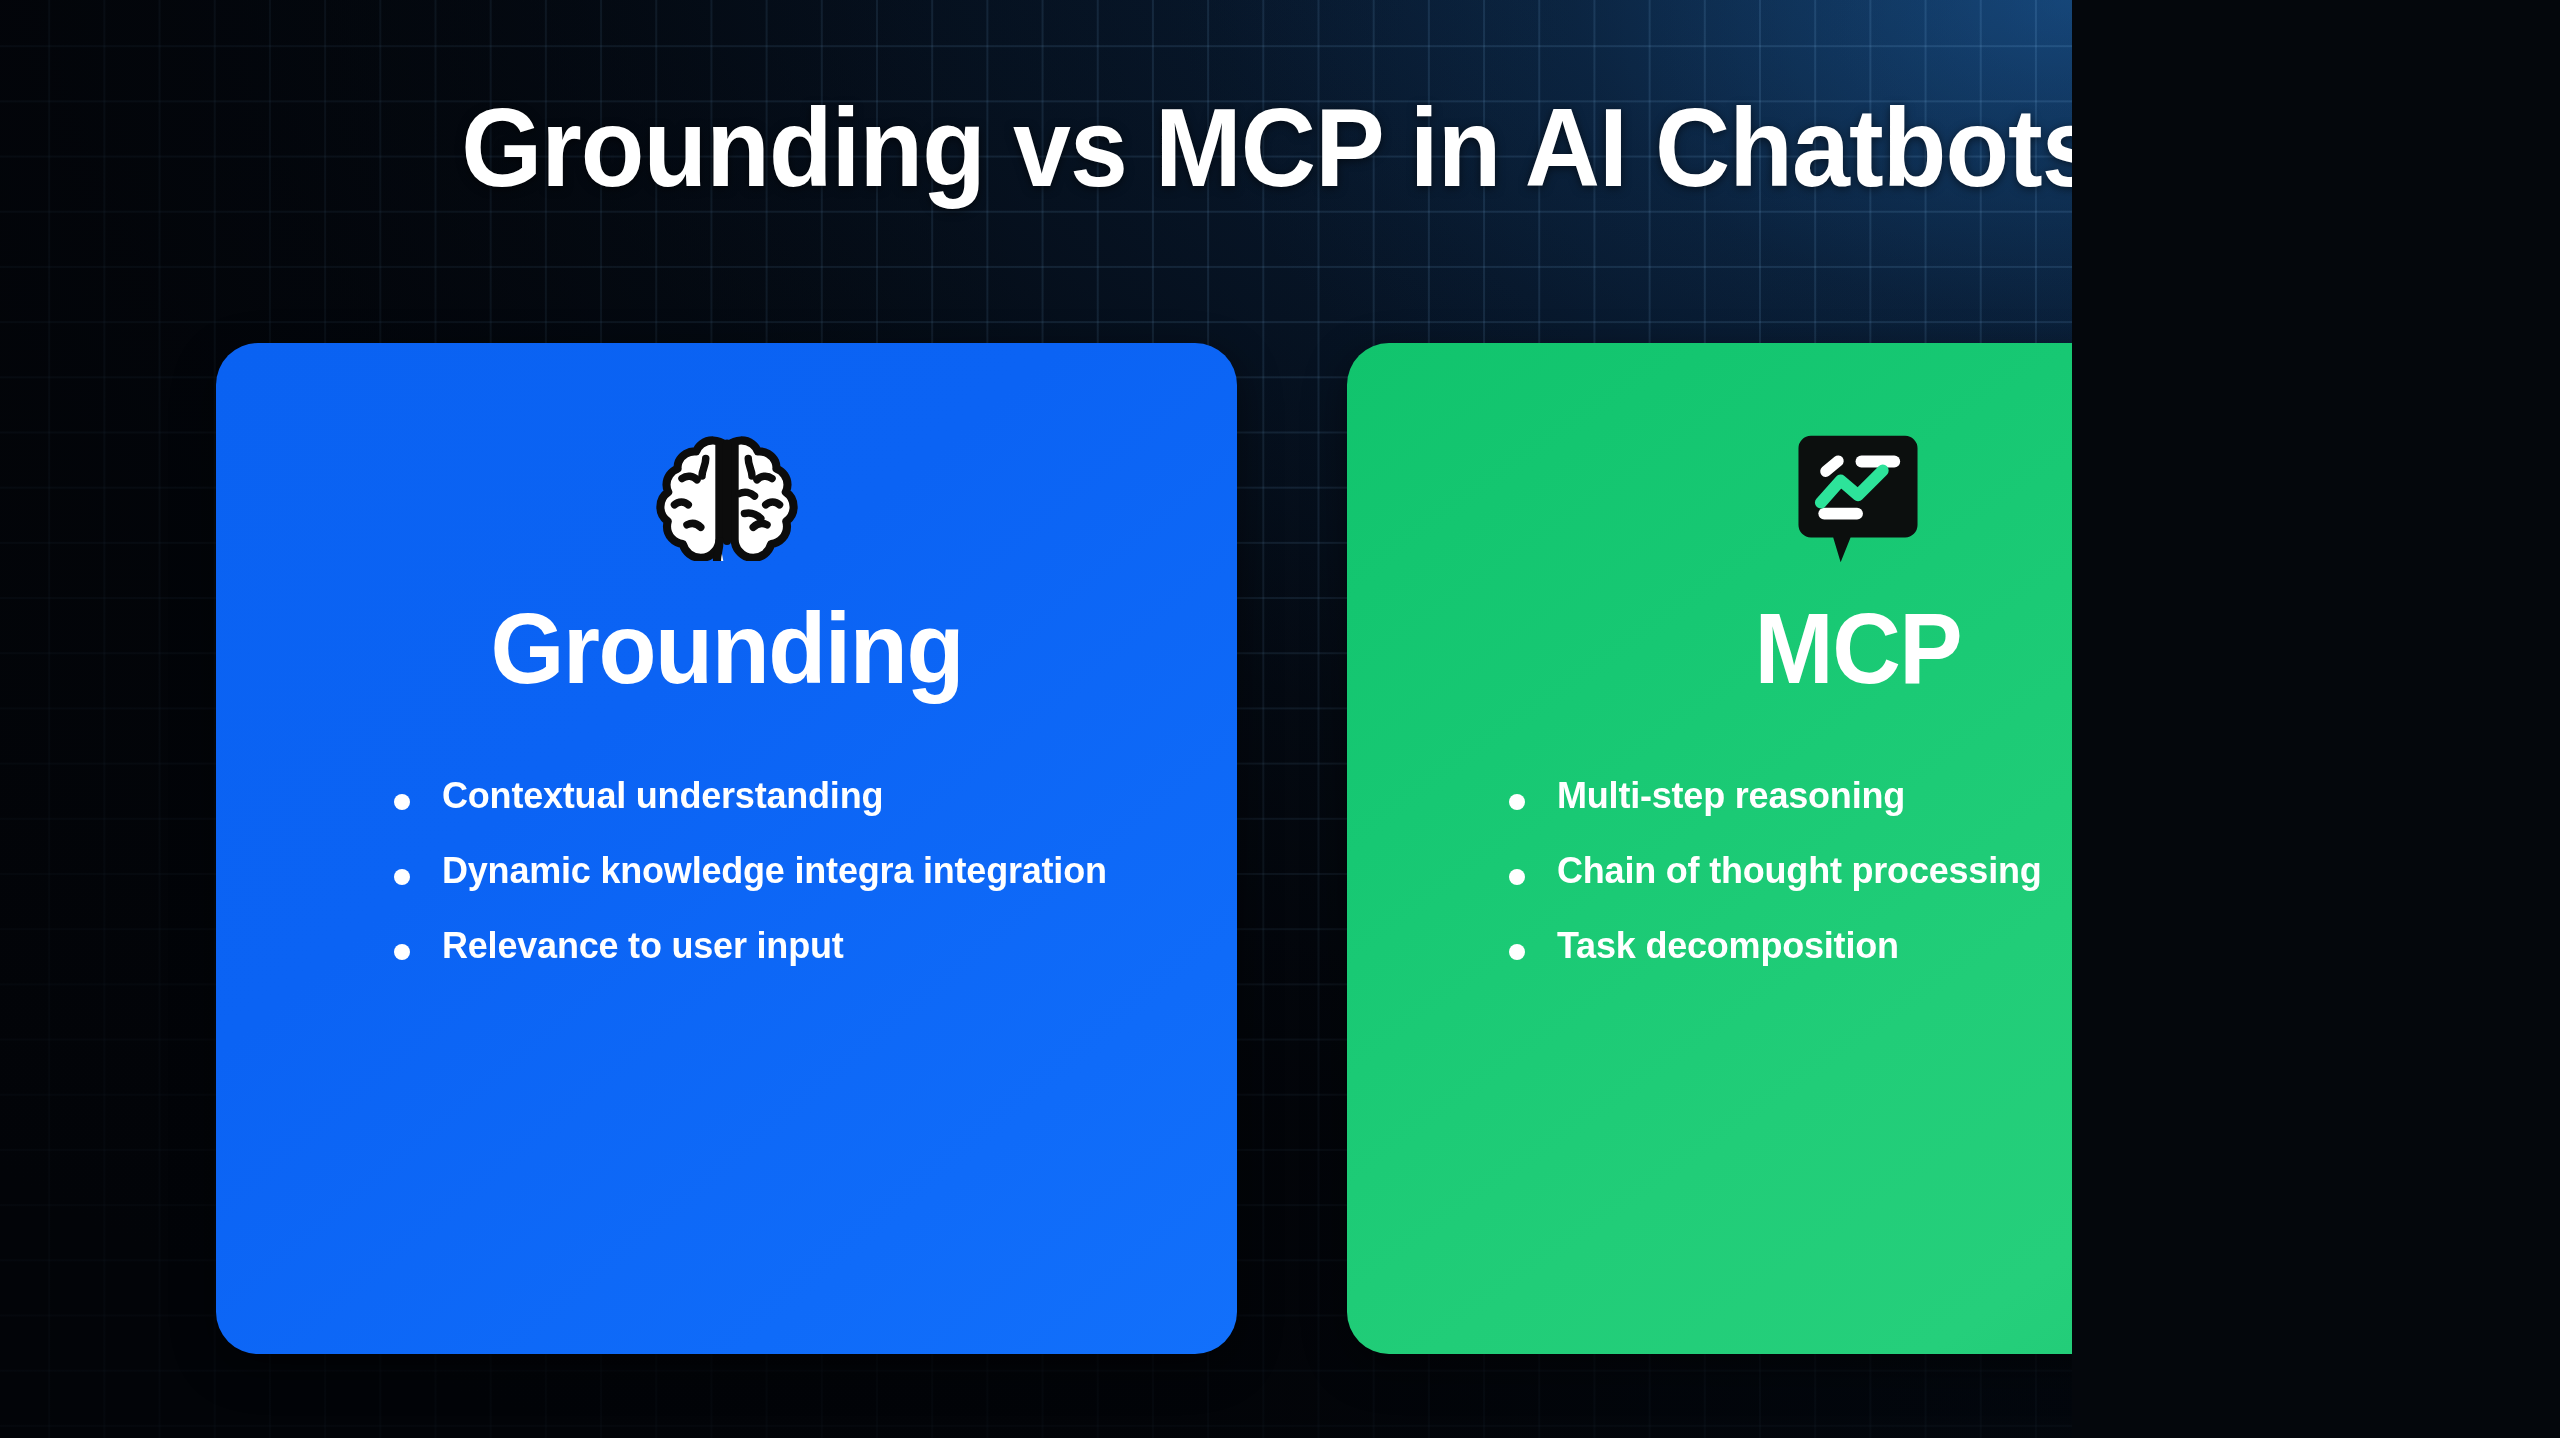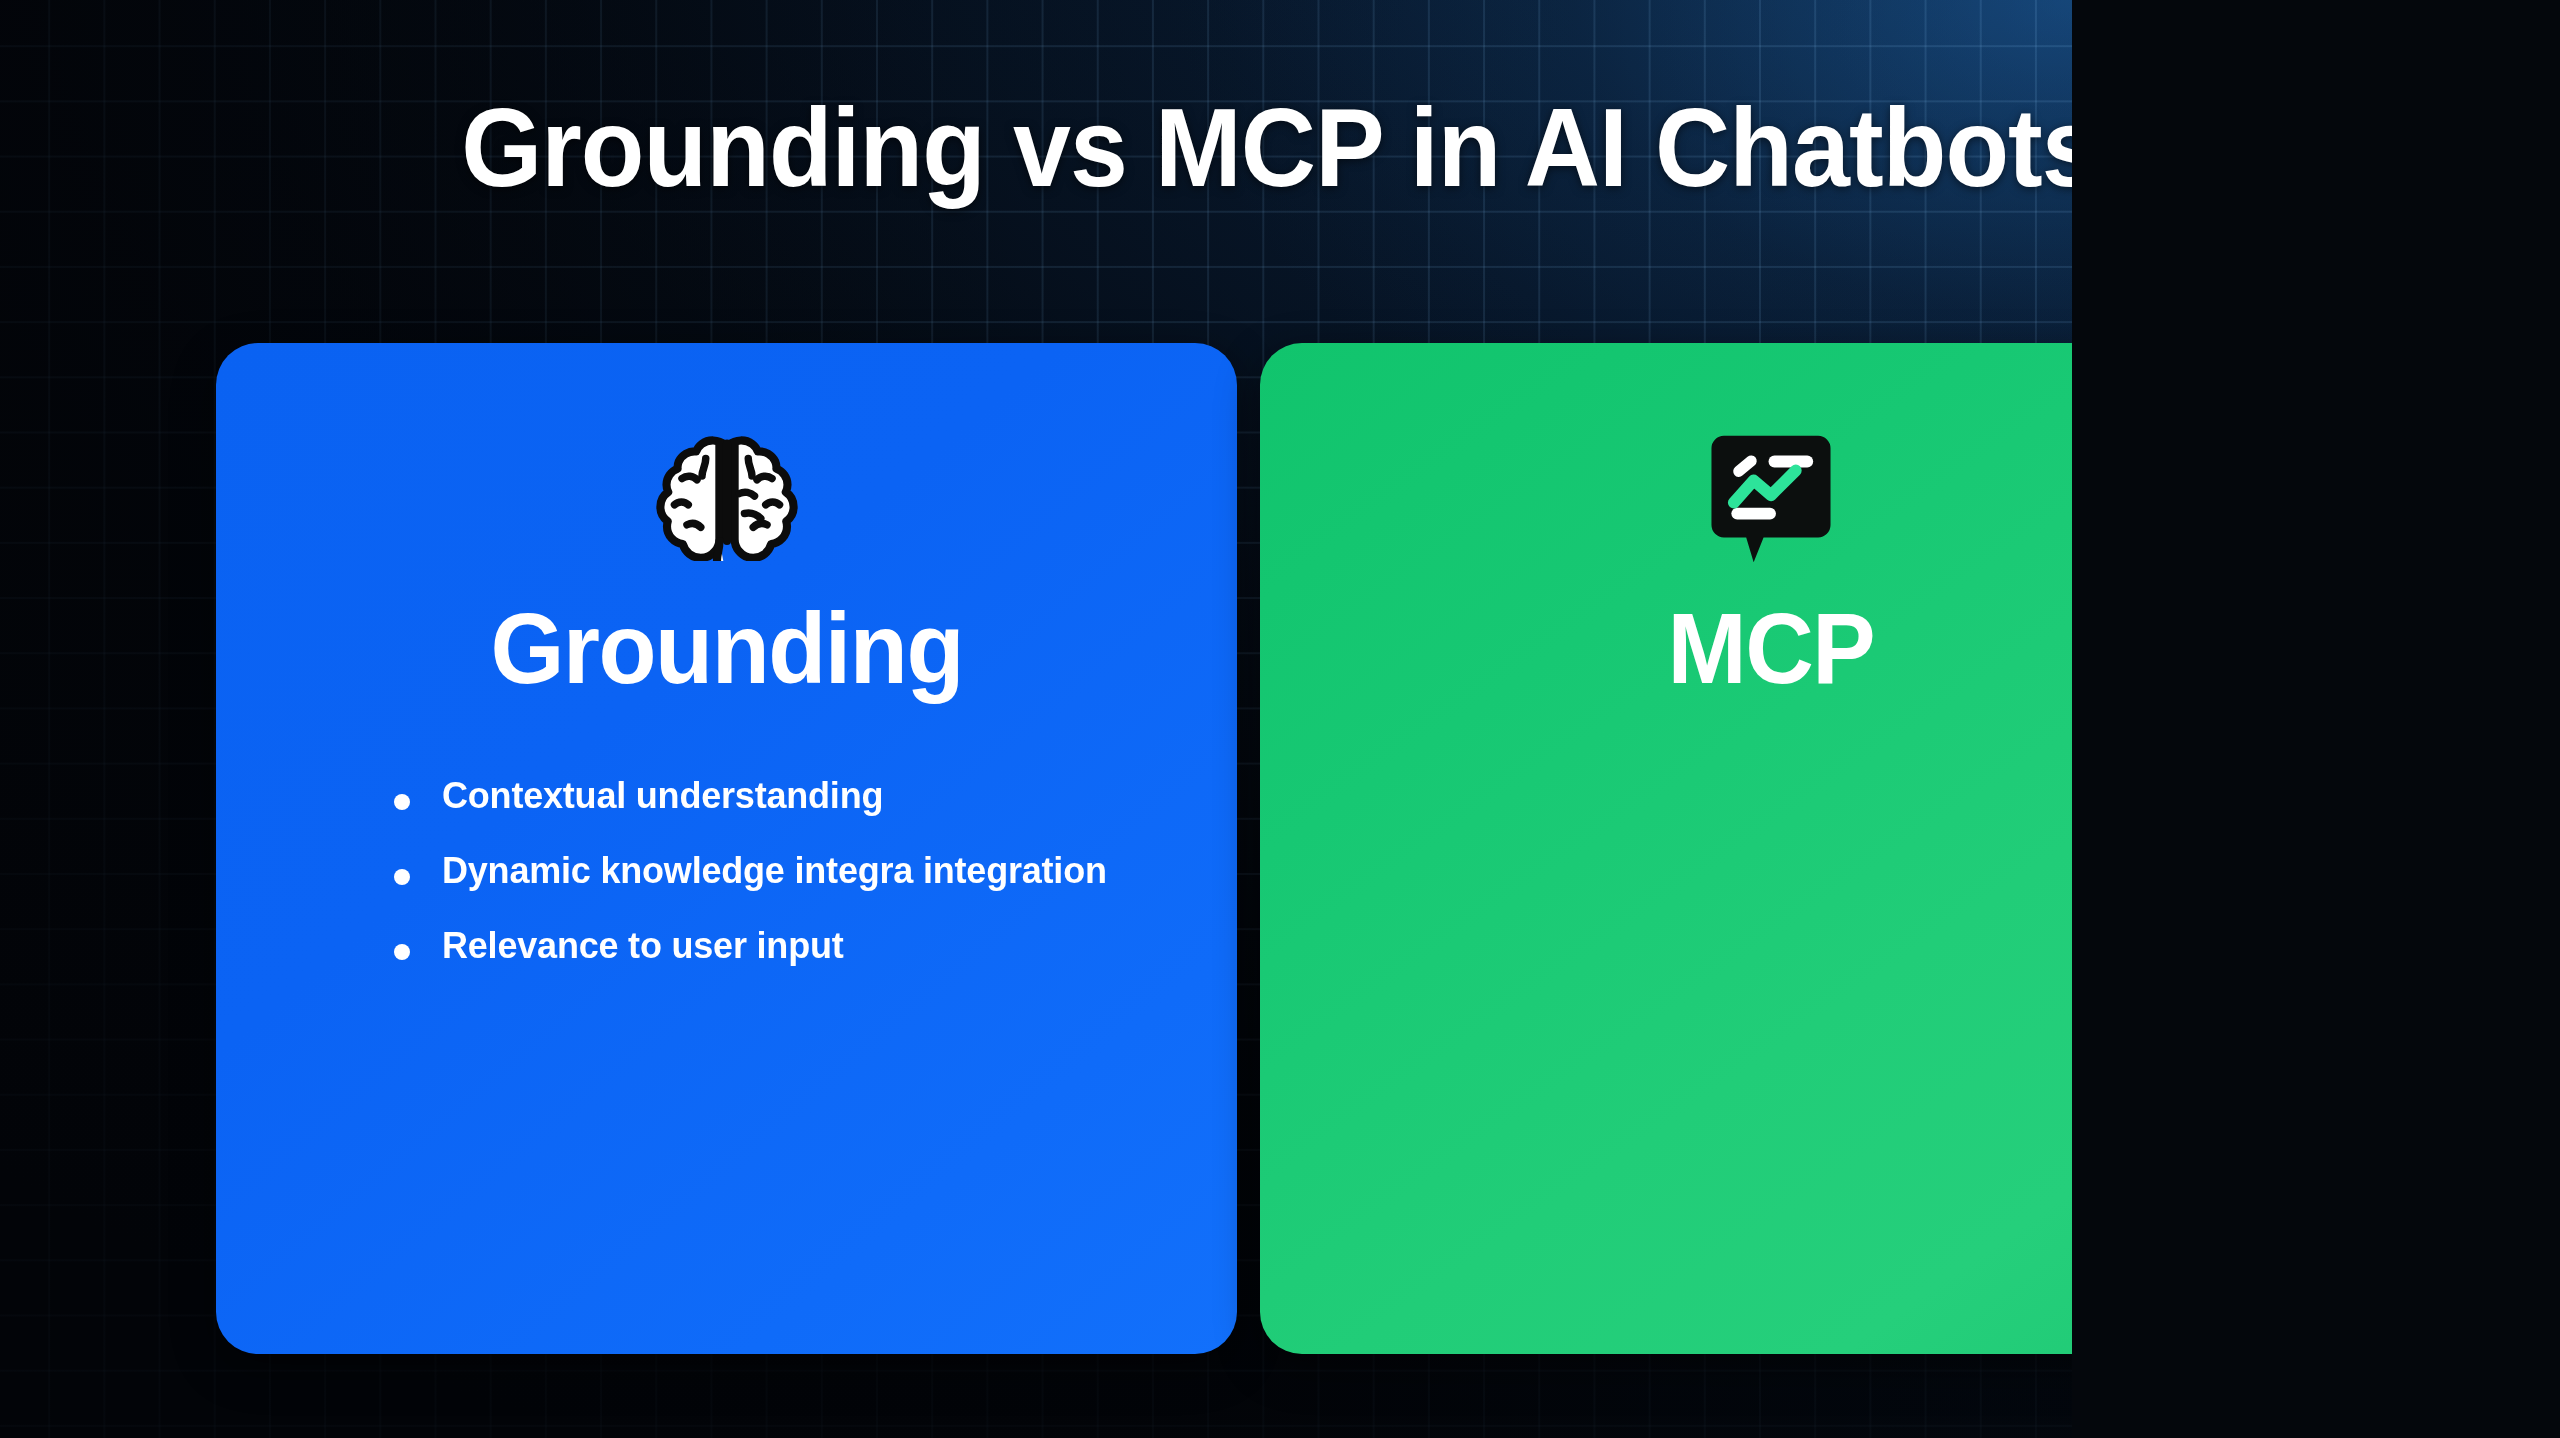--- a/index.html
+++ b/index.html
@@ -73,21 +73,21 @@
     height: 1011px;
     border-radius: 42px;
     box-shadow: 0 14px 44px rgba(0,0,0,0.45);
     overflow: hidden;
   }
   #card-grounding {
     left: 216px;
     background: linear-gradient(140deg, #0a62f2 0%, #0b63f4 38%, #0f6bf9 78%, #1270fb 100%);
   }
   #card-mcp {
-    left: 1260px;
+    left: 1347px;
     background: linear-gradient(145deg, #11c46d 0%, #17c873 30%, #21cd78 62%, #25cf7b 82%, #1fc974 100%);
   }
 
   .card-inner {
     position: absolute;
     inset: 0;
     display: flex;
     flex-direction: column;
     align-items: center;
   }
@@ -208,17 +208,31 @@
           <path d="M12 2h76a10 10 0 0 1 10 10v62a10 10 0 0 1 -10 10H44l-8 20l-6 -20H12A10 10 0 0 1 2 74V12A10 10 0 0 1 12 2z" fill="#0c0f0e"></path>
           <rect x="18" y="22" width="22" height="9" rx="4.5" fill="#ffffff" transform="rotate(-40 29 26.5)"></rect>
           <rect x="48" y="18" width="36" height="9.5" rx="4.75" fill="#ffffff"></rect>
           <rect x="18" y="60" width="36" height="9.5" rx="4.75" fill="#ffffff"></rect>
           <path d="M20 56L36 38L50 50L70 30" fill="none" stroke="#2de39a" stroke-width="9.5" stroke-linecap="round" stroke-linejoin="round"></path>
         </svg>
       </div>
 
       <div class="card-heading">MCP</div>
 
+      <ul class="bullets" id="bullets-mcp">
+        <li>
+          <span class="dot"></span>
+          <span>Multi-step reasoning</span>
+        </li>
+        <li>
+          <span class="dot"></span>
+          <span>Chain of thought processing</span>
+        </li>
+        <li>
+          <span class="dot"></span>
+          <span>Task decomposition</span>
+        </li>
+      </ul>
 
     </div>
   </div>
 
 </div>
 
 </body></html>

